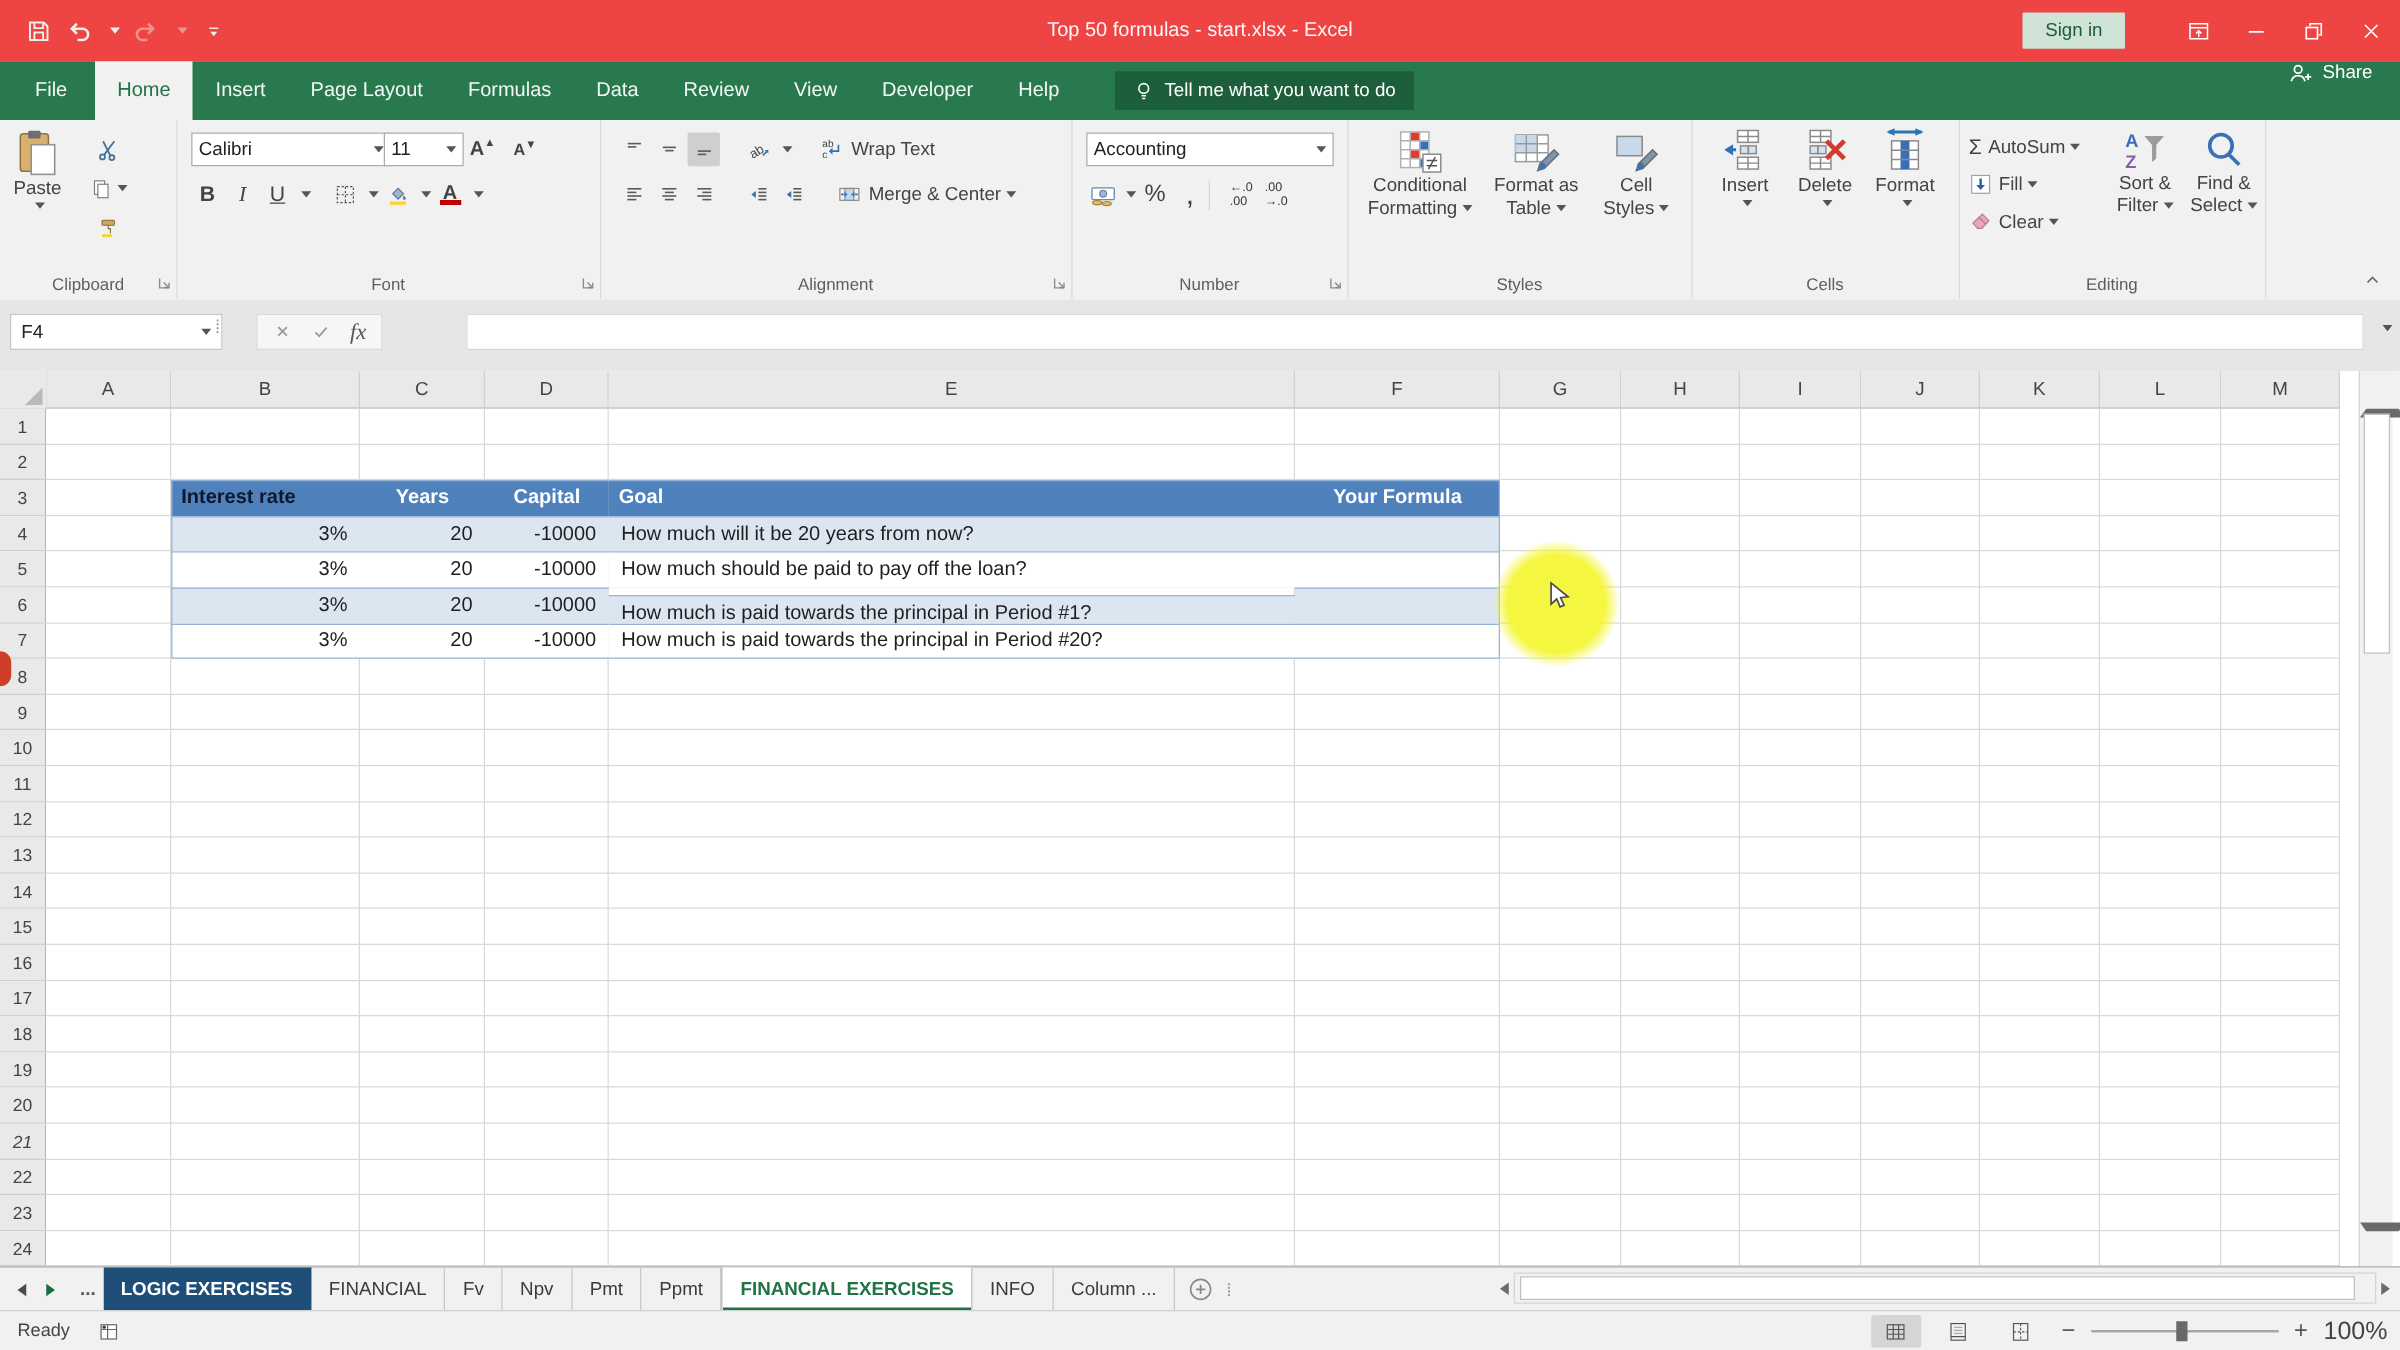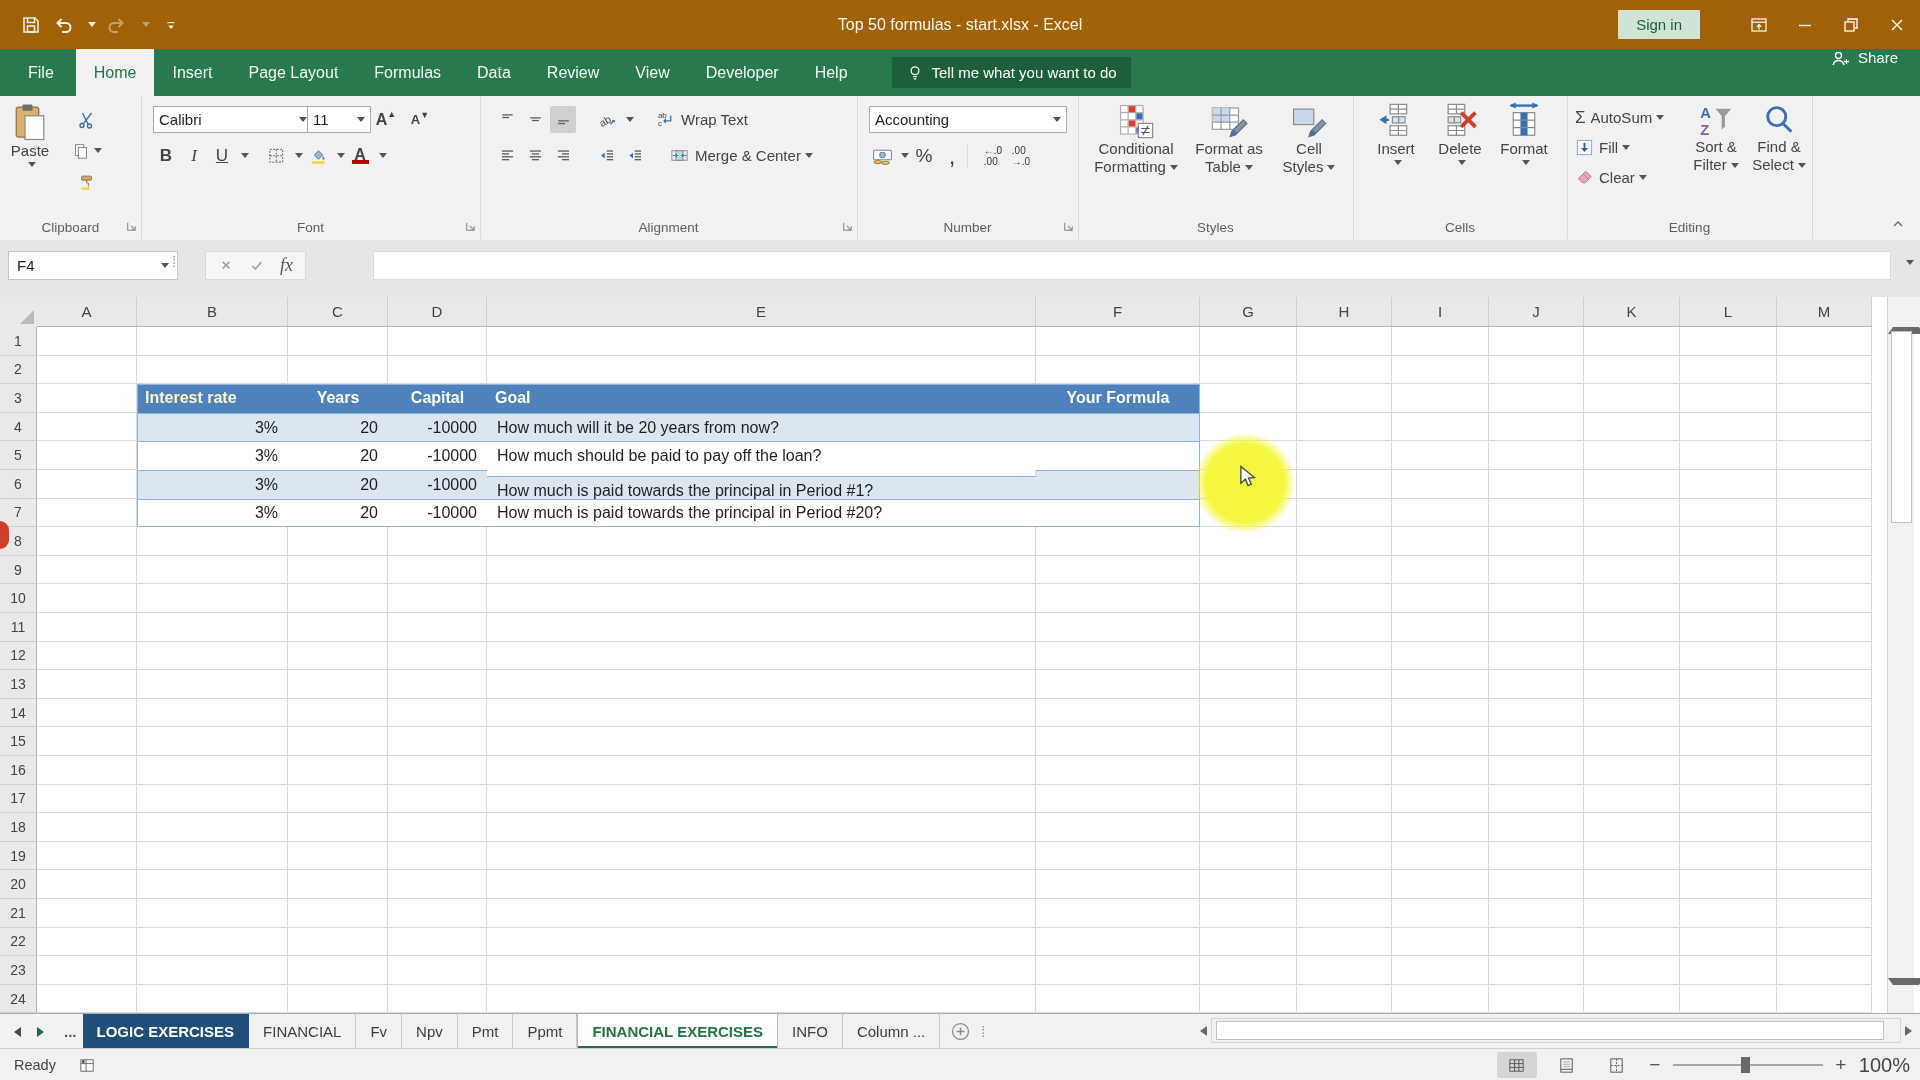--- a/index.html
+++ b/index.html
@@ -1,20 +1,20 @@
 <!DOCTYPE html>
 <html><head>
 <meta charset="utf-8">
 <style>
   html,body{margin:0;padding:0;background:#888;}
   #app{position:relative;width:1920px;height:1080px;background:#fff;overflow:hidden;
        font-family:"Liberation Sans",sans-serif;color:#444;-webkit-font-smoothing:antialiased;}
   .abs{position:absolute;}
   
-  .titlebar{position:absolute;left:0;top:0;width:1920px;height:49px;background:#a16207;}
+  .titlebar{position:absolute;left:0;top:0;width:1920px;height:49px;background:#ef4444;}
   .qat{position:absolute;left:20px;top:0;height:49px;display:flex;align-items:center;gap:10px;}
   .qicon{width:22px;height:22px;display:inline-flex;align-items:center;justify-content:center;}
   .title{position:absolute;left:0;top:0;width:1920px;height:49px;line-height:49px;text-align:center;
          color:rgba(255,255,255,.95);font-size:16px;pointer-events:none;}
   .winbtns{position:absolute;right:0;top:0;height:49px;display:flex;align-items:center;}
   .signin{background:#cfe3d6;color:#1f5c3d;font-size:15px;padding:6px 18px;border-radius:1px;margin-right:36px;}
   .wbtn{width:46px;height:49px;display:flex;align-items:center;justify-content:center;}
   
   .tabrow{position:absolute;left:0;top:49px;width:1920px;height:47px;background:#28794E;display:flex;align-items:stretch;}
   .rtab{padding:0 18px;display:flex;align-items:center;font-size:16px;color:rgba(255,255,255,.95);}
@@ -716,21 +716,21 @@
         <div class="rowhead" style="top: 316px; height: 28.6px;">11</div>
         <div class="rowhead" style="top: 344.6px; height: 28.6px;">12</div>
         <div class="rowhead" style="top: 373.2px; height: 28.6px;">13</div>
         <div class="rowhead" style="top: 401.8px; height: 28.6px;">14</div>
         <div class="rowhead" style="top: 430.4px; height: 28.6px;">15</div>
         <div class="rowhead" style="top: 459px; height: 28.6px;">16</div>
         <div class="rowhead" style="top: 487.6px; height: 28.6px;">17</div>
         <div class="rowhead" style="top: 516.2px; height: 28.6px;">18</div>
         <div class="rowhead" style="top: 544.8px; height: 28.6px;">19</div>
         <div class="rowhead" style="top: 573.4px; height: 28.6px;">20</div>
-        <div class="rowhead" style="top: 602px; height: 28.6px;">21</div>
+        <div class="rowhead" style="top: 602px; height: 28.6px; font-style: italic;">21</div>
         <div class="rowhead" style="top: 630.6px; height: 28.6px;">22</div>
         <div class="rowhead" style="top: 659.2px; height: 28.6px;">23</div>
         <div class="rowhead" style="top: 687.8px; height: 28.6px;">24</div>
       </div>
     <div id="cells">
         <div class="vline" style="left: 99px;"></div>
         <div class="vline" style="left: 250px;"></div>
         <div class="vline" style="left: 350px;"></div>
         <div class="vline" style="left: 449px;"></div>
         <div class="vline" style="left: 998px;"></div>
@@ -759,21 +759,21 @@
         <div class="hline" style="top: 428px;"></div>
         <div class="hline" style="top: 456.6px;"></div>
         <div class="hline" style="top: 485.2px;"></div>
         <div class="hline" style="top: 513.8px;"></div>
         <div class="hline" style="top: 542.4px;"></div>
         <div class="hline" style="top: 571px;"></div>
         <div class="hline" style="top: 599.6px;"></div>
         <div class="hline" style="top: 628.2px;"></div>
         <div class="hline" style="top: 656.8px;"></div>
         <div class="hline" style="top: 685.4px;"></div>
-        <div class="tcell thead" style="left: 100px; top: 57.2px; width: 151px; height: 28.6px; background: rgb(79, 129, 189); color: #fef9c3; justify-content: flex-start; padding: 0px 8px;">Interest rate</div>
+        <div class="tcell thead" style="left: 100px; top: 57.2px; width: 151px; height: 28.6px; background: rgb(79, 129, 189); color: #0f172a; justify-content: flex-start; padding: 0px 8px;">Interest rate</div>
         <div class="tcell thead" style="left: 251px; top: 57.2px; width: 100px; height: 28.6px; background: rgb(79, 129, 189); color: rgb(255, 255, 255); justify-content: center; padding: 0px 8px;">Years</div>
         <div class="tcell thead" style="left: 351px; top: 57.2px; width: 99px; height: 28.6px; background: rgb(79, 129, 189); color: rgb(255, 255, 255); justify-content: center; padding: 0px 8px;">Capital</div>
         <div class="tcell thead" style="left: 450px; top: 57.2px; width: 549px; height: 28.6px; background: rgb(79, 129, 189); color: rgb(255, 255, 255); justify-content: flex-start; padding: 0px 8px;">Goal</div>
         <div class="tcell thead" style="left: 999px; top: 57.2px; width: 164px; height: 28.6px; background: rgb(79, 129, 189); color: rgb(255, 255, 255); justify-content: center; padding: 0px 8px;">Your Formula</div>
         <div class="tcell" style="left: 100px; top: 85.8px; width: 151px; height: 28.6px; background: rgb(220, 230, 241); border-top: 1px solid rgb(149, 179, 215); justify-content: flex-end; padding: 0px 10px;">3%</div>
         <div class="tcell" style="left: 251px; top: 85.8px; width: 100px; height: 28.6px; background: rgb(220, 230, 241); border-top: 1px solid rgb(149, 179, 215); justify-content: flex-end; padding: 0px 10px;">20</div>
         <div class="tcell" style="left: 351px; top: 85.8px; width: 99px; height: 28.6px; background: rgb(220, 230, 241); border-top: 1px solid rgb(149, 179, 215); justify-content: flex-end; padding: 0px 10px;">-10000</div>
         <div class="tcell" style="left: 450px; top: 85.8px; width: 549px; height: 28.6px; background: rgb(220, 230, 241); border-top: 1px solid rgb(149, 179, 215); justify-content: flex-start; padding: 0px 10px;">How much will it be 20 years from now?</div>
         <div class="tcell" style="left: 999px; top: 85.8px; width: 164px; height: 28.6px; background: rgb(220, 230, 241); border-top: 1px solid rgb(149, 179, 215); justify-content: flex-start; padding: 0px 10px;"></div>
         <div class="tcell" style="left: 100px; top: 114.4px; width: 151px; height: 28.6px; background: rgb(255, 255, 255); border-top: 1px solid rgb(149, 179, 215); justify-content: flex-end; padding: 0px 10px;">3%</div>

